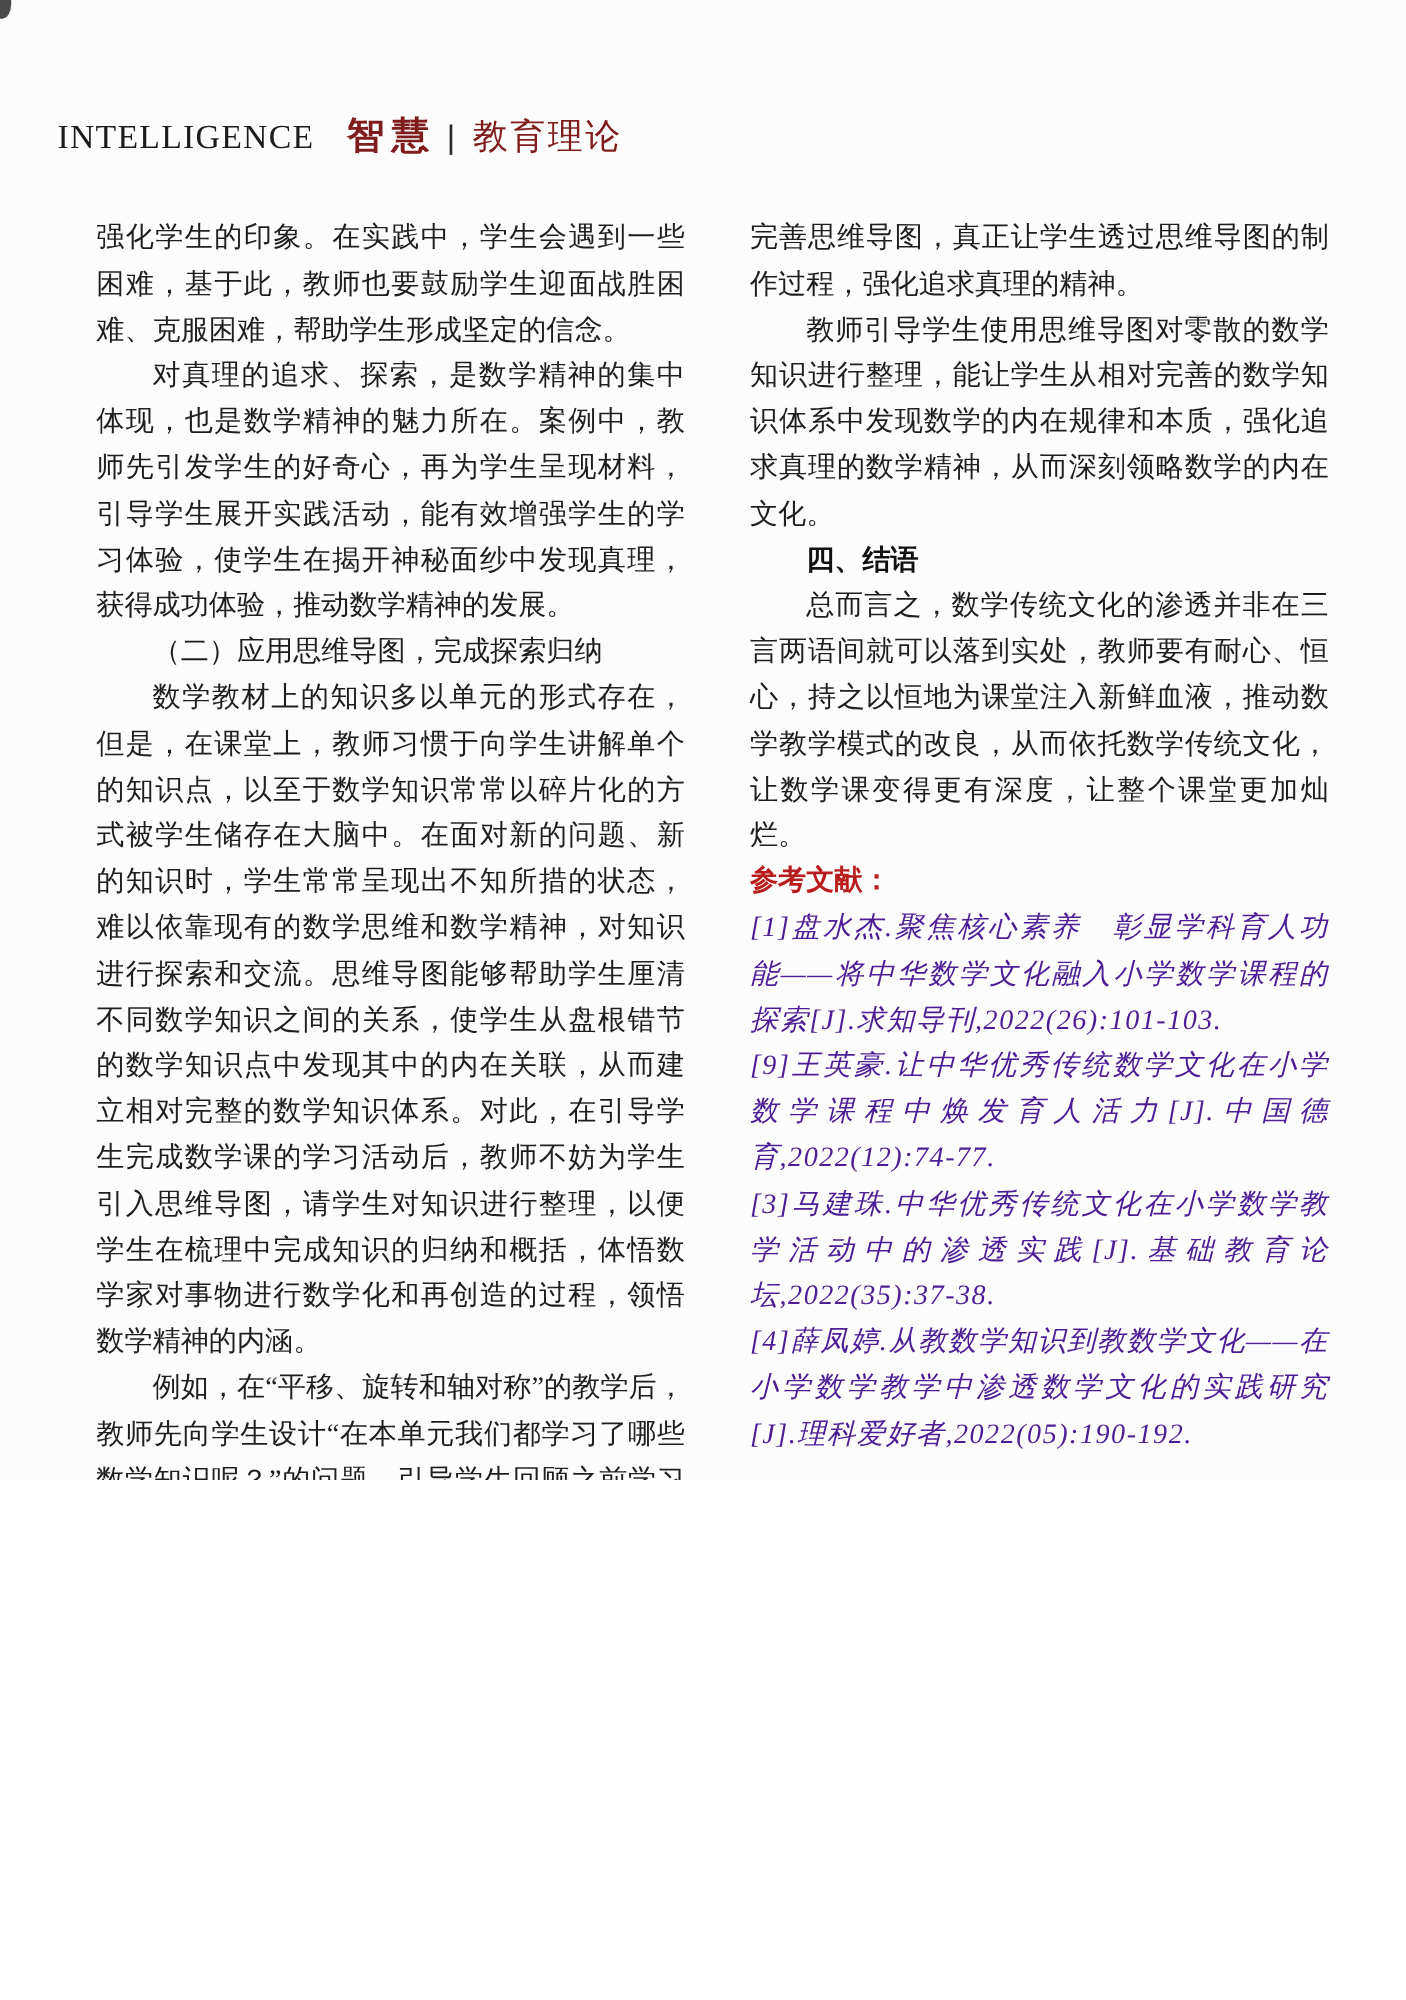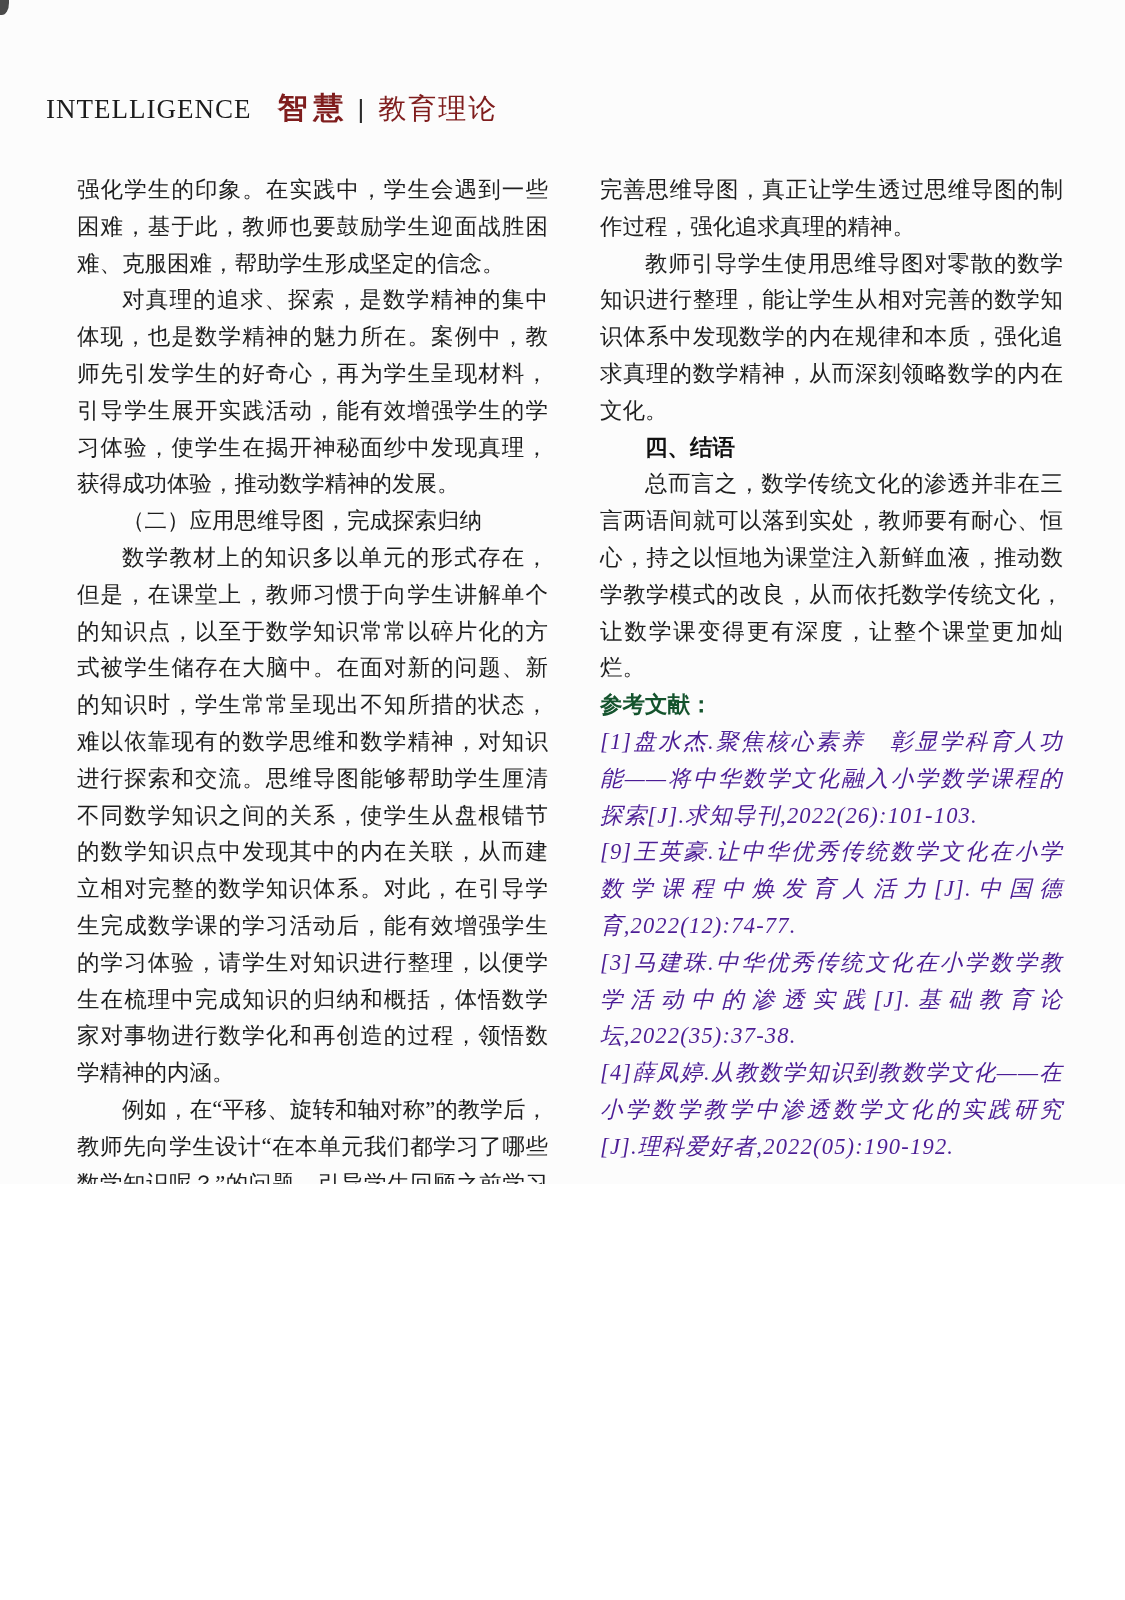--- a/index.html
+++ b/index.html
@@ -85,23 +85,23 @@
   }
   .ind {
     text-indent: 2em;
   }
   .heading {
     font-family: "Liberation Sans", sans-serif;
     font-weight: 700;
     color: #111;
   }
   .ref-heading {
-    font-family: Liberation Sans, sans-serif;
+    font-family: Liberation Mono, monospace;
     font-weight: 700;
-    color: #14532d;
+    color: #b91c1c;
     text-indent: 0;
   }
   .reference {
     font-style: italic;
     letter-spacing: 1.2px;
     color: #4c1d95;
   }
   .page-footer {
     position: absolute;
     left: 62px;
@@ -128,21 +128,21 @@
     <span class="j-div">|</span>
     <span class="j-sec">教育理论</span>
   </header>
 
   <main class="columns">
 
     <section class="col left">
       <p class="body-text">强化学生的印象。在实践中，学生会遇到一些困难，基于此，教师也要鼓励学生迎面战胜困难、克服困难，帮助学生形成坚定的信念。</p>
       <p class="body-text ind">对真理的追求、探索，是数学精神的集中体现，也是数学精神的魅力所在。案例中，教师先引发学生的好奇心，再为学生呈现材料，引导学生展开实践活动，能有效增强学生的学习体验，使学生在揭开神秘面纱中发现真理，获得成功体验，推动数学精神的发展。</p>
       <p class="body-text ind">（二）应用思维导图，完成探索归纳</p>
-      <p class="body-text ind">数学教材上的知识多以单元的形式存在，但是，在课堂上，教师习惯于向学生讲解单个的知识点，以至于数学知识常常以碎片化的方式被学生储存在大脑中。在面对新的问题、新的知识时，学生常常呈现出不知所措的状态，难以依靠现有的数学思维和数学精神，对知识进行探索和交流。思维导图能够帮助学生厘清不同数学知识之间的关系，使学生从盘根错节的数学知识点中发现其中的内在关联，从而建立相对完整的数学知识体系。对此，在引导学生完成数学课的学习活动后，能有效增强学生的学习体验，请学生对知识进行整理，以便学生在梳理中完成知识的归纳和概括，体悟数学家对事物进行数学化和再创造的过程，领悟数学精神的内涵。</p>
+      <p class="body-text ind">数学教材上的知识多以单元的形式存在，但是，在课堂上，教师习惯于向学生讲解单个的知识点，以至于数学知识常常以碎片化的方式被学生储存在大脑中。在面对新的问题、新的知识时，学生常常呈现出不知所措的状态，难以依靠现有的数学思维和数学精神，对知识进行探索和交流。思维导图能够帮助学生厘清不同数学知识之间的关系，使学生从盘根错节的数学知识点中发现其中的内在关联，从而建立相对完整的数学知识体系。对此，在引导学生完成数学课的学习活动后，教师不妨为学生引入思维导图，请学生对知识进行整理，以便学生在梳理中完成知识的归纳和概括，体悟数学家对事物进行数学化和再创造的过程，领悟数学精神的内涵。</p>
       <p class="body-text ind">例如，在“平移、旋转和轴对称”的教学后，教师先向学生设计“在本单元我们都学习了哪些数学知识呢？”的问题，引导学生回顾之前学习的知识点，如“图形平移的方法”“旋转的概念”“旋转的特征”“对称轴的概念”“轴对称图形的特点”等。之后，教师提出“这些知识之间是否存在内在关联呢？”的问题，激活学生的探索欲。随后，教师鼓励学生使用思维导图对这些零散的知识进行整理，如有的学生将“平移、旋转和轴对称”设定为思维导图的中心，并基于此延伸出“图形的平移”“图形的旋转”“轴对称”等支路，紧接着，学生再对每一条支路上的知识点进行细化，以便</p>
     </section>
 
     <section class="col right">
       <p class="body-text">完善思维导图，真正让学生透过思维导图的制作过程，强化追求真理的精神。</p>
       <p class="body-text ind">教师引导学生使用思维导图对零散的数学知识进行整理，能让学生从相对完善的数学知识体系中发现数学的内在规律和本质，强化追求真理的数学精神，从而深刻领略数学的内在文化。</p>
       <p class="body-text ind heading">四、结语</p>
       <p class="body-text ind">总而言之，数学传统文化的渗透并非在三言两语间就可以落到实处，教师要有耐心、恒心，持之以恒地为课堂注入新鲜血液，推动数学教学模式的改良，从而依托数学传统文化，让数学课变得更有深度，让整个课堂更加灿烂。</p>
       <p class="body-text ref-heading">参考文献：</p>
       <p class="body-text reference">[1]盘水杰.聚焦核心素养　彰显学科育人功能——将中华数学文化融入小学数学课程的探索[J].求知导刊,2022(26):101-103.</p>

